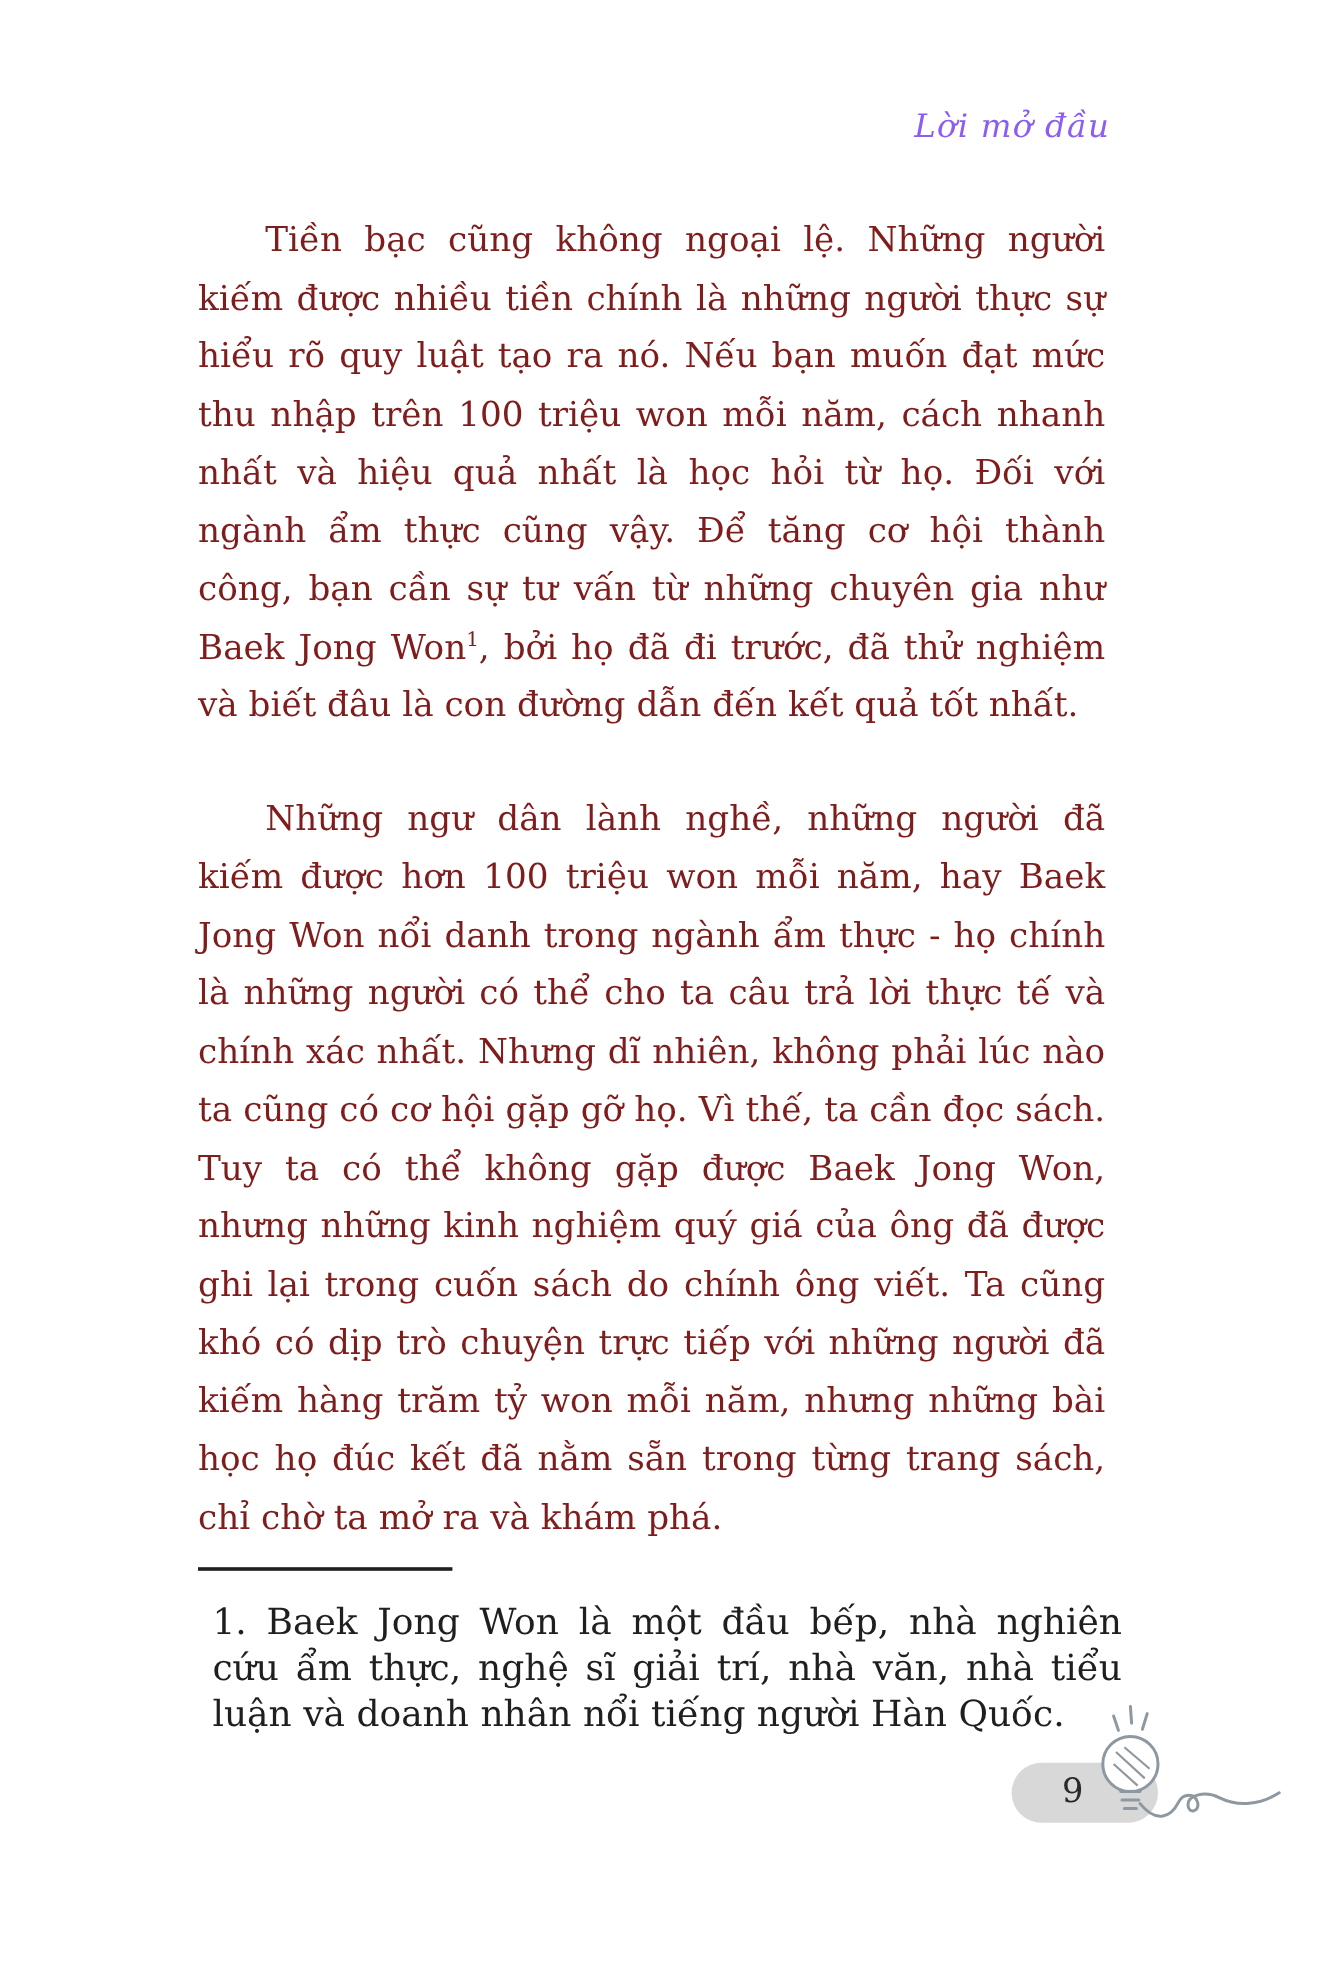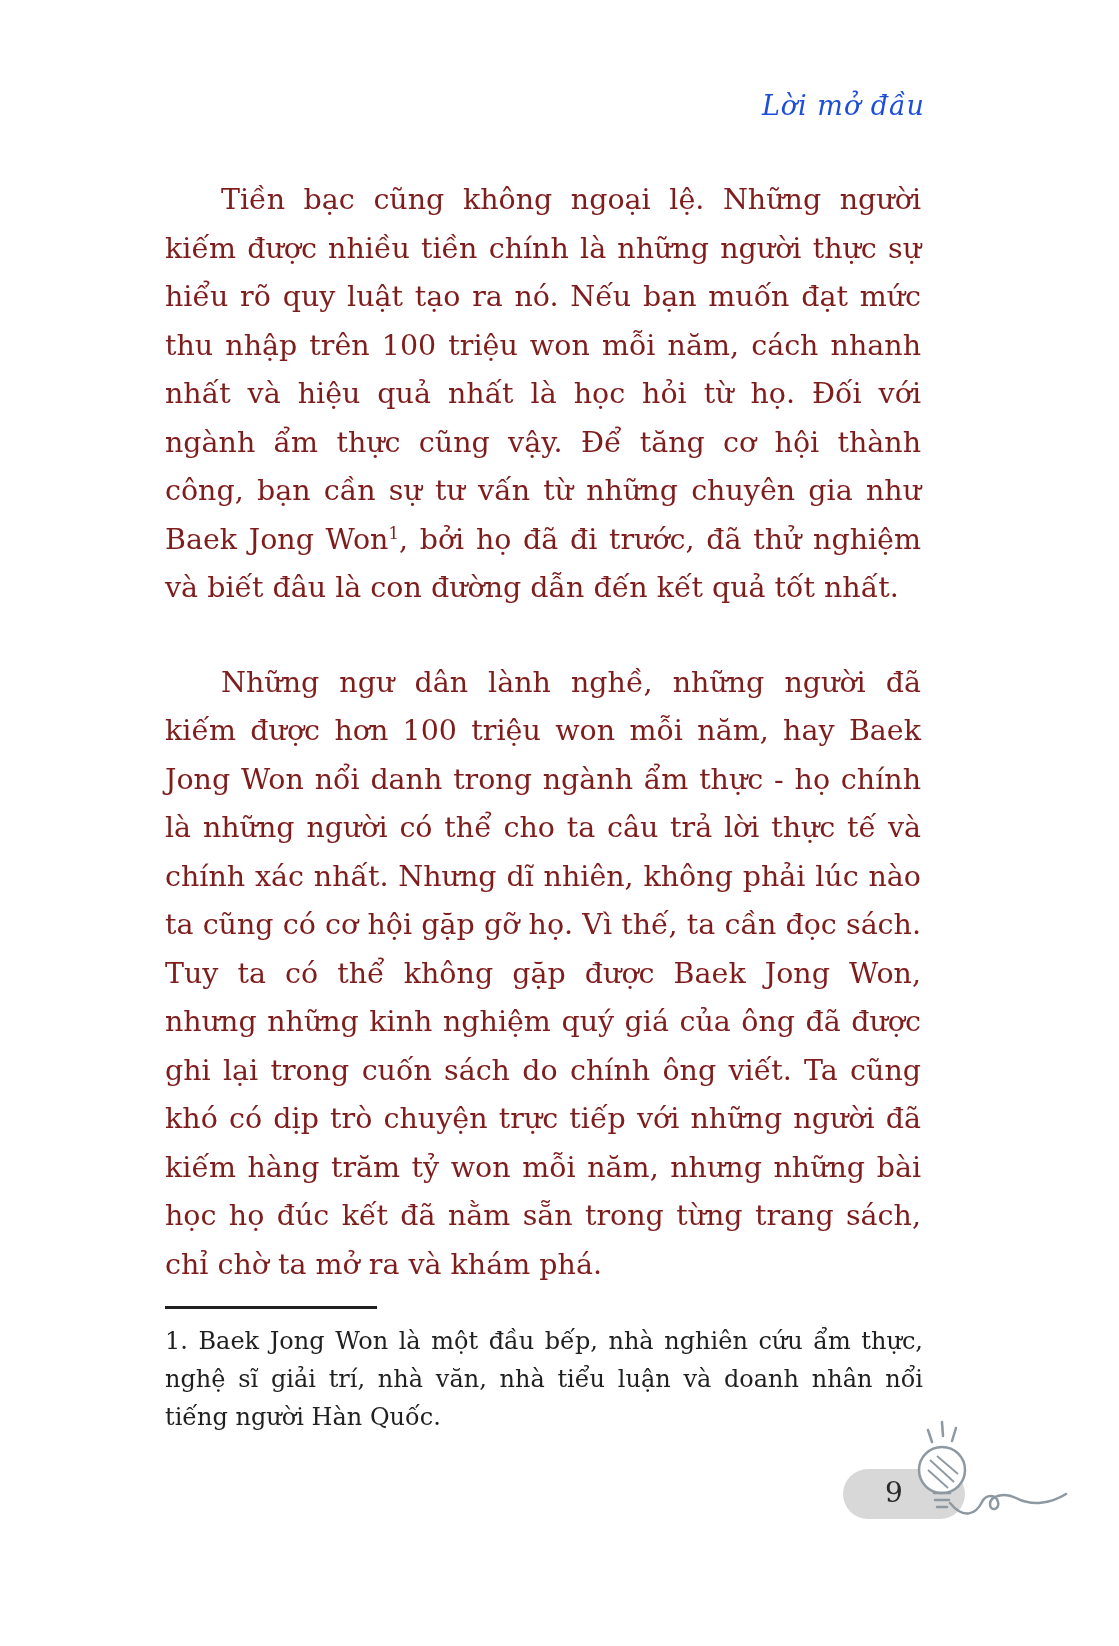--- a/index.html
+++ b/index.html
@@ -14,21 +14,21 @@
     font-family: "DejaVu Serif", serif;
     color: #1f1f1f;
     overflow: hidden;
   }
   .running-head {
     position: absolute;
     top: 90px;
     right: 194px;
     font-size: 27px;
     font-style: italic;
-    color: #1d4ed8;
+    color: #8b5cf6;
     letter-spacing: 1px;
     font-family: "DejaVu Serif", serif;
   }
   .text-block {
     position: absolute;
     left: 165px;
     top: 176px;
     width: 756px;
   }
   .body-para {
@@ -50,25 +50,25 @@
     top: 1306px;
     width: 212px;
     height: 3px;
     background: #1f1f1f;
   }
   .footnote-text {
     position: absolute;
     left: 165px;
     top: 1322px;
     width: 758px;
-    font-size: 24px;
+    font-size: 30px;
     line-height: 38px;
     text-align: justify;
     color: #1f1f1f;
-    margin: 0;
+    margin: 12px;
   }
   .page-badge {
     position: absolute;
     left: 843px;
     top: 1469px;
     width: 122px;
     height: 50px;
     background: #d8d8d8;
     border-radius: 25px;
   }

